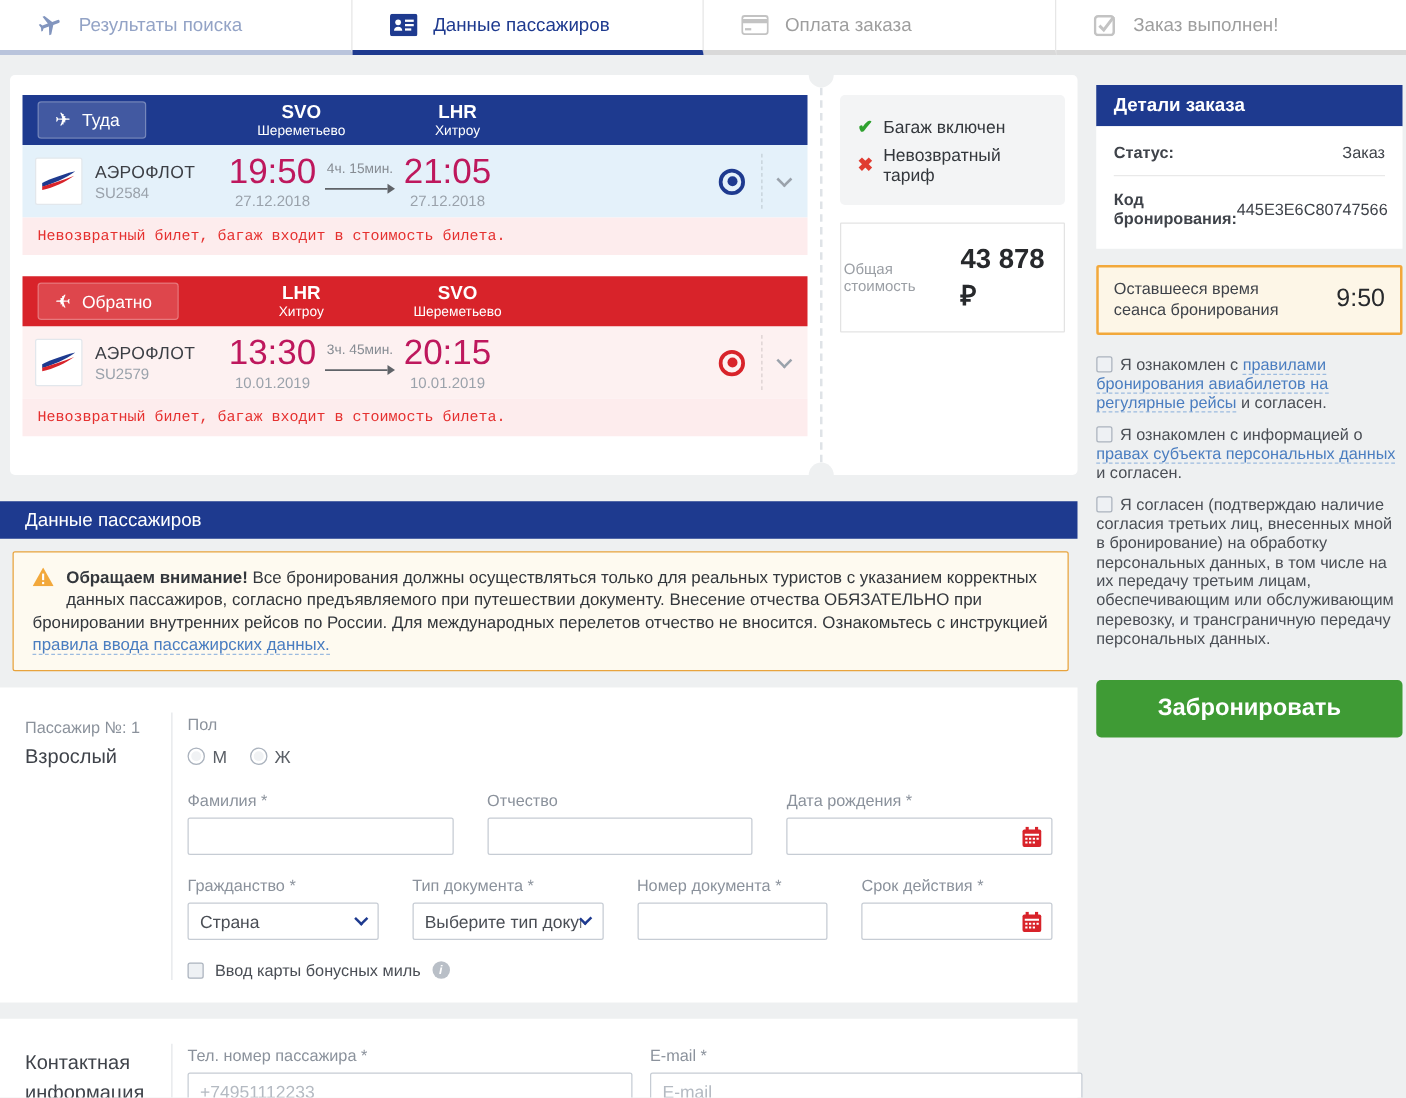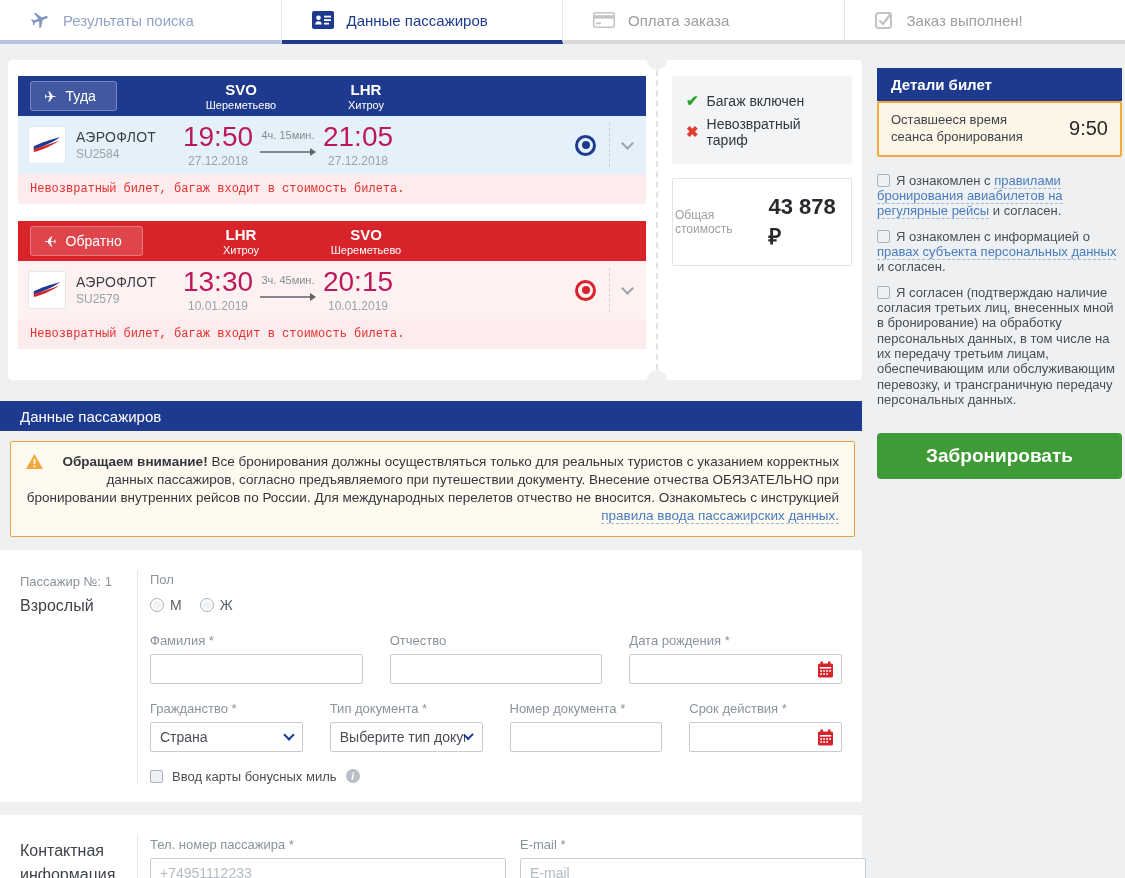--- a/index.html
+++ b/index.html
@@ -73,21 +73,21 @@
   .no { color:#e03c31; font-size:15px; font-weight:bold; }
   .sumbox2 { background:#fff; border:1px solid #e3e3e3; border-radius:1px; padding:15px 2px;
              display:flex; justify-content:space-between; align-items:center; }
   .tlab { font-size:12px; color:#9b9fa5; }
   .tval { font-size:22px; font-weight:bold; color:#27292c; }
 
   
   .sectionbar { margin-top:21px; height:30px; background:#1e3a8f; color:#fff; font-size:15px;
                 display:flex; align-items:center; padding-left:20px; }
   .notice { margin:10px 7px 0 10px; border:1px solid #e8a33d; background:#fefaf0; border-radius:2px;
-            padding:11px 15px; font-size:13.5px; line-height:1.33; color:#33373c;text-align:right; }
+            padding:11px 15px; font-size:13.5px; line-height:1.33; color:#33373c; }
   .notice .ic { float:left; margin:1px 10px 0 0; }
   .blue-link { color:#4a7dc0; border-bottom:1px dashed #9cbbdf; cursor:pointer; }
 
   
   .card { background:#fff; margin-top:13px; display:flex; padding:20px 0 18px 0; }
   .sidelabel { width:137px; flex-shrink:0; padding:4px 10px 0 20px; }
   .plab { font-size:13px; color:#8b929c; }
   .ptype { font-size:16px; color:#3f434a; margin-top:8px; }
   .ctitle { font-size:16px; color:#3f434a; line-height:1.5; }
   .formarea { flex:1; border-left:1px solid #e4e6e9; padding:2px 20px 0 12px; }
@@ -113,21 +113,21 @@
   .info-i { width:14px; height:14px; border-radius:50%; background:#b9bfc7; color:#fff; font-size:10px;
             font-style:italic; font-weight:bold; display:inline-flex; align-items:center; justify-content:center; }
 
   
   .sbhead { background:#1e3a8f; color:#fff; font-size:15px; font-weight:bold; padding:8px 14px; }
   .sbinfo { background:#fff; padding:2px 14px 6px 14px; }
   .sbrow { display:flex; justify-content:space-between; align-items:center; padding:11px 0; font-size:13px; }
   .sbrow + .sbrow { border-top:1px solid #e9e9e9; }
   .sblab { font-weight:bold; color:#3f434a; }
   .sbval { color:#3f434a; }
-  .timer { border:2px solid #f2a83b; background:#fdf6e7; border-radius:2px;
+  .timer { margin-top:13px; border:2px solid #f2a83b; background:#fdf6e7; border-radius:2px;
            padding:9px 12px; display:flex; align-items:center; justify-content:space-between; }
   .timertext { font-size:13px; color:#3f434a; width:160px; line-height:1.3; }
   .timerval { font-size:20px; font-weight:normal; color:#27292c; }
   .agree { margin-top:16px; font-size:13px; line-height:1.18; color:#4a4e55; }
   .agitem { margin-bottom:10px; }
   .agitem .cb { margin:0 6px -2px 0; }
   .bookbtn { margin-top:16px; width:100%; background:#3f9b35; border:none; border-radius:4px;
              color:#fff; font-size:19px; font-weight:bold; padding:12px 0; cursor:pointer;
              font-family:"Liberation Sans", sans-serif; }
 </style>
@@ -432,21 +432,31 @@
             <div class="flabel">E-mail *</div>
             <input class="inp noicon" placeholder="E-mail" style="">
           </div>
         </div>
 
       </div>
     </div>
   </div>
 
   <div class="sidebar">
-    <div class="sbhead">Детали билет</div>
+    <div class="sbhead">Детали заказа</div>
+    <div class="sbinfo">
+      <div class="sbrow">
+        <span class="sblab">Статус:</span>
+        <span class="sbval">Заказ</span>
+      </div>
+      <div class="sbrow">
+        <span class="sblab">Код бронирования:</span>
+        <span class="sbval">445E3E6C80747566</span>
+      </div>
+    </div>
     <div class="timer">
       <span class="timertext">Оставшееся время сеанса бронирования</span>
       <span class="timerval">9:50</span>
     </div>
     <div class="agree">
       <div class="agitem">
         <span class="cb"></span><span>Я ознакомлен с </span><span class="blue-link">правилами бронирования авиабилетов на регулярные рейсы</span><span> и согласен.</span>
       </div>
       <div class="agitem">
         <span class="cb"></span><span>Я ознакомлен с информацией о </span><span class="blue-link">правах субъекта персональных данных</span><span> и согласен.</span>

